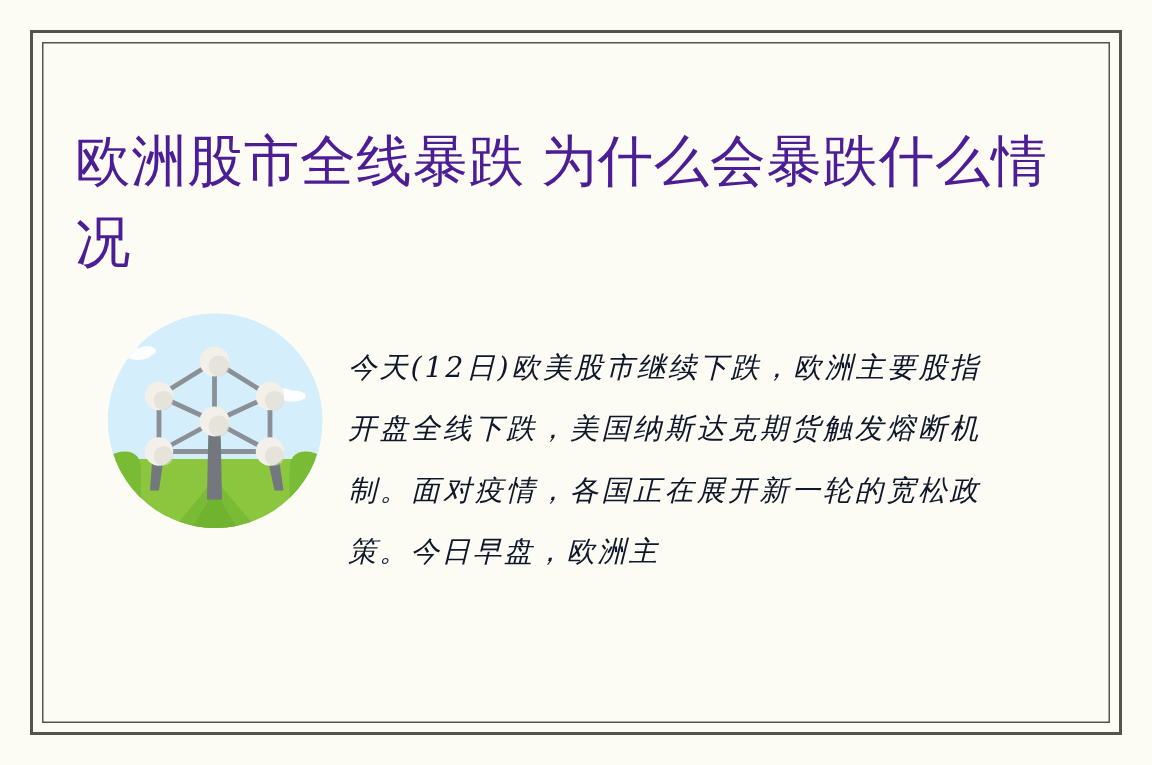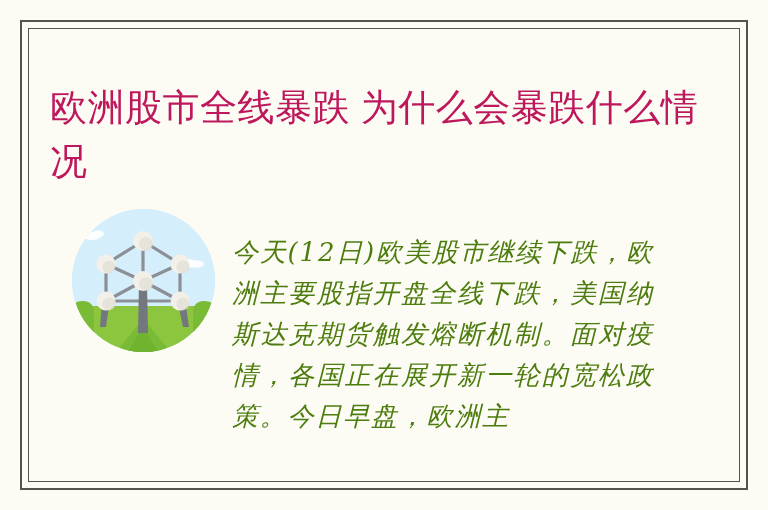--- a/index.html
+++ b/index.html
@@ -45,21 +45,21 @@
 
   
   #headline {
     position: absolute;
     left: 50px;
     top: 56px;
     width: 660px;
     font-size: 37px;
     line-height: 54px;
     letter-spacing: 0.5px;
-    color: #be185d;
+    color: #4c1d95;
     font-weight: 400;
     font-family: "Liberation Sans", "DejaVu Sans", sans-serif;
     white-space: pre-wrap;
   }
 
   
   #illustration {
     position: absolute;
     left: 72px;
     top: 209px;
@@ -73,24 +73,24 @@
 
   
   #body-copy {
     position: absolute;
     left: 232px;
     top: 206px;
     width: 422px;
     height: 248px;
     overflow: hidden;
     font-family: "DejaVu Serif", "Liberation Serif", serif;
-    font-size: 26px;
+    font-size: 19px;
     line-height: 41px;
     letter-spacing: 1.8px;
-    color: #4d7c0f;
+    color: #0f172a;
     text-align: justify;
     text-justify: inter-character;
     font-style: italic;
     font-weight: 400;
   }
 </style>
 </head>
 <body>
 
 <div id="article-card">

